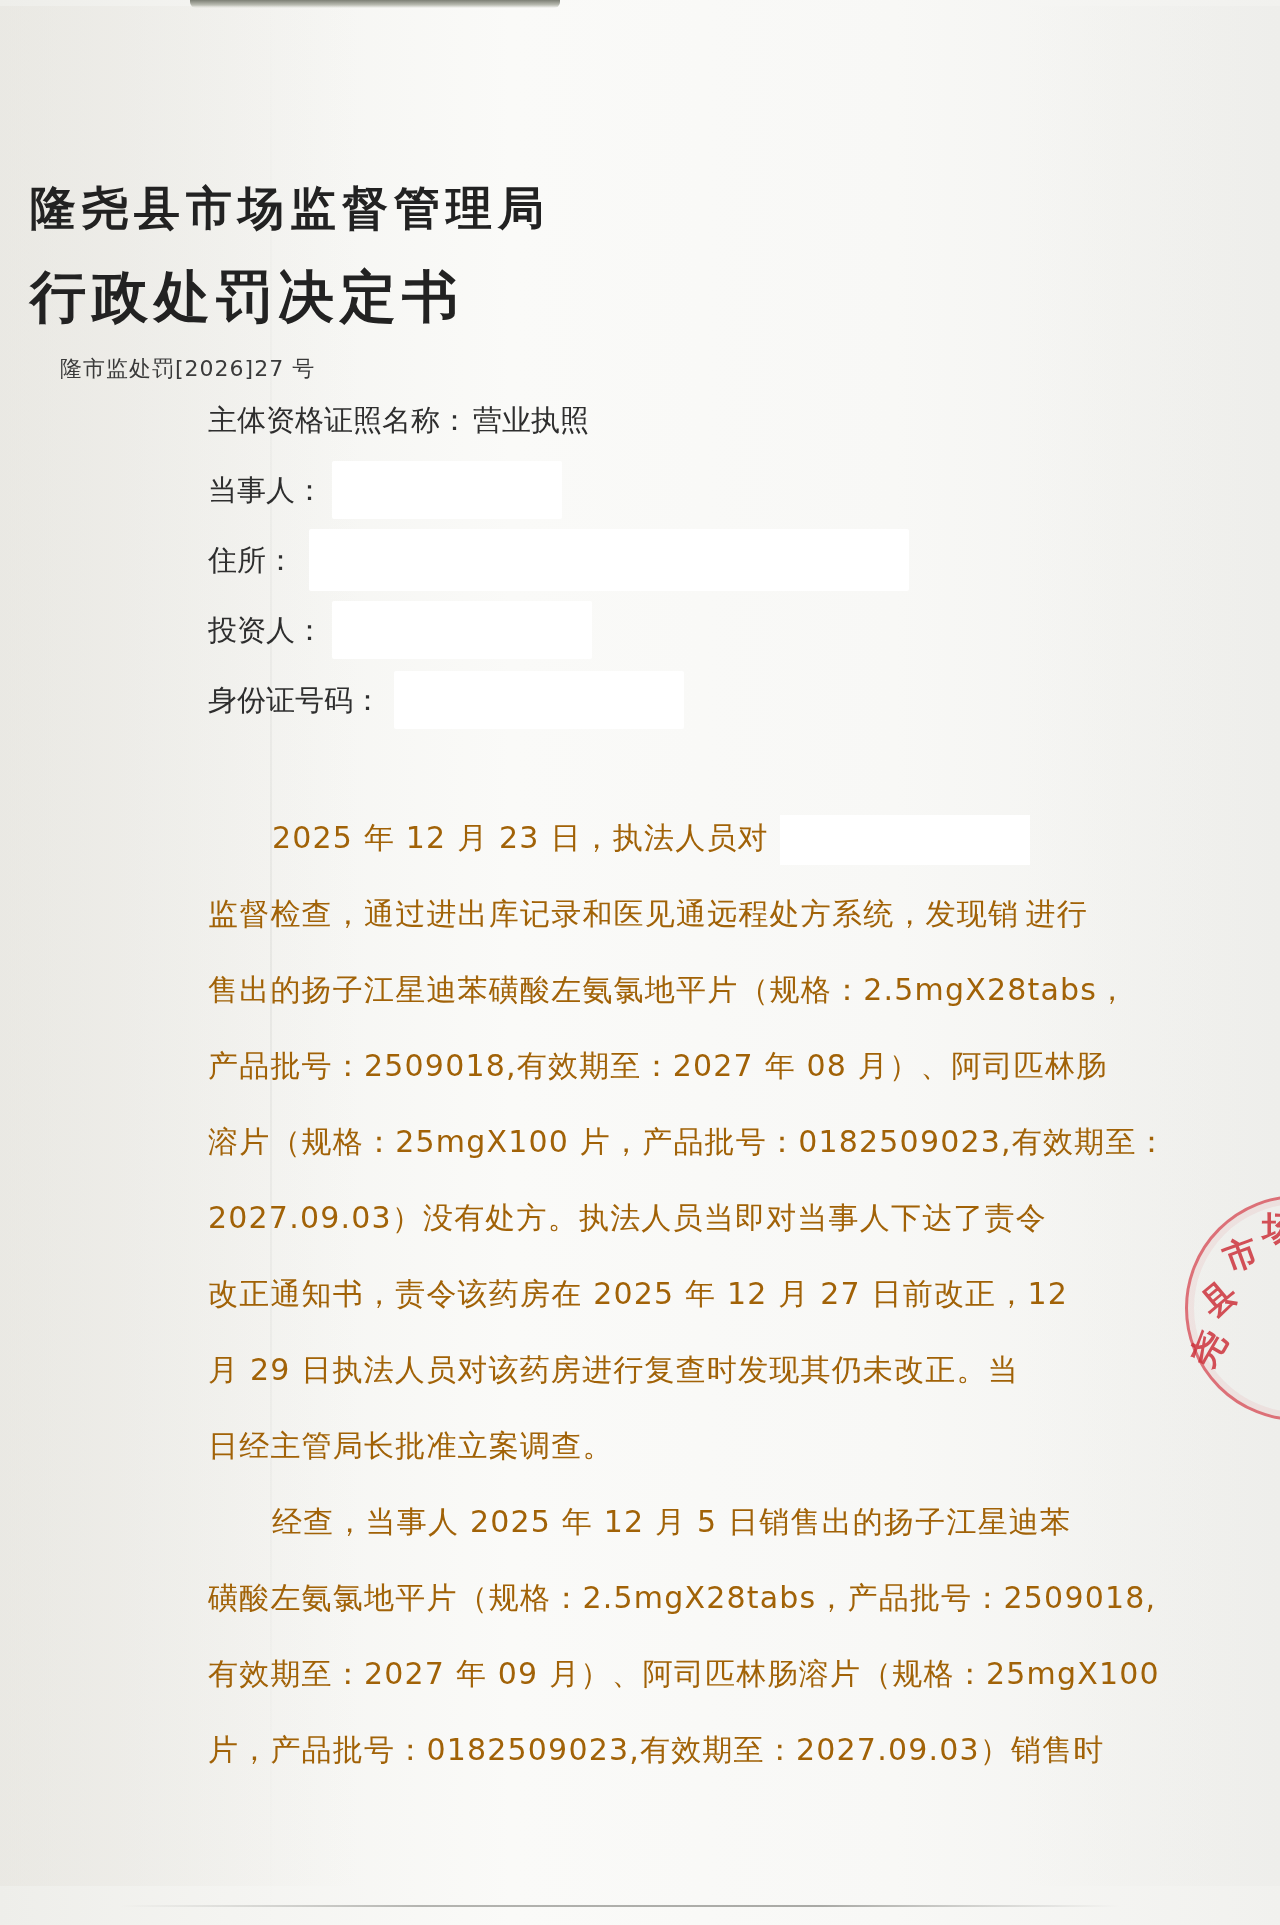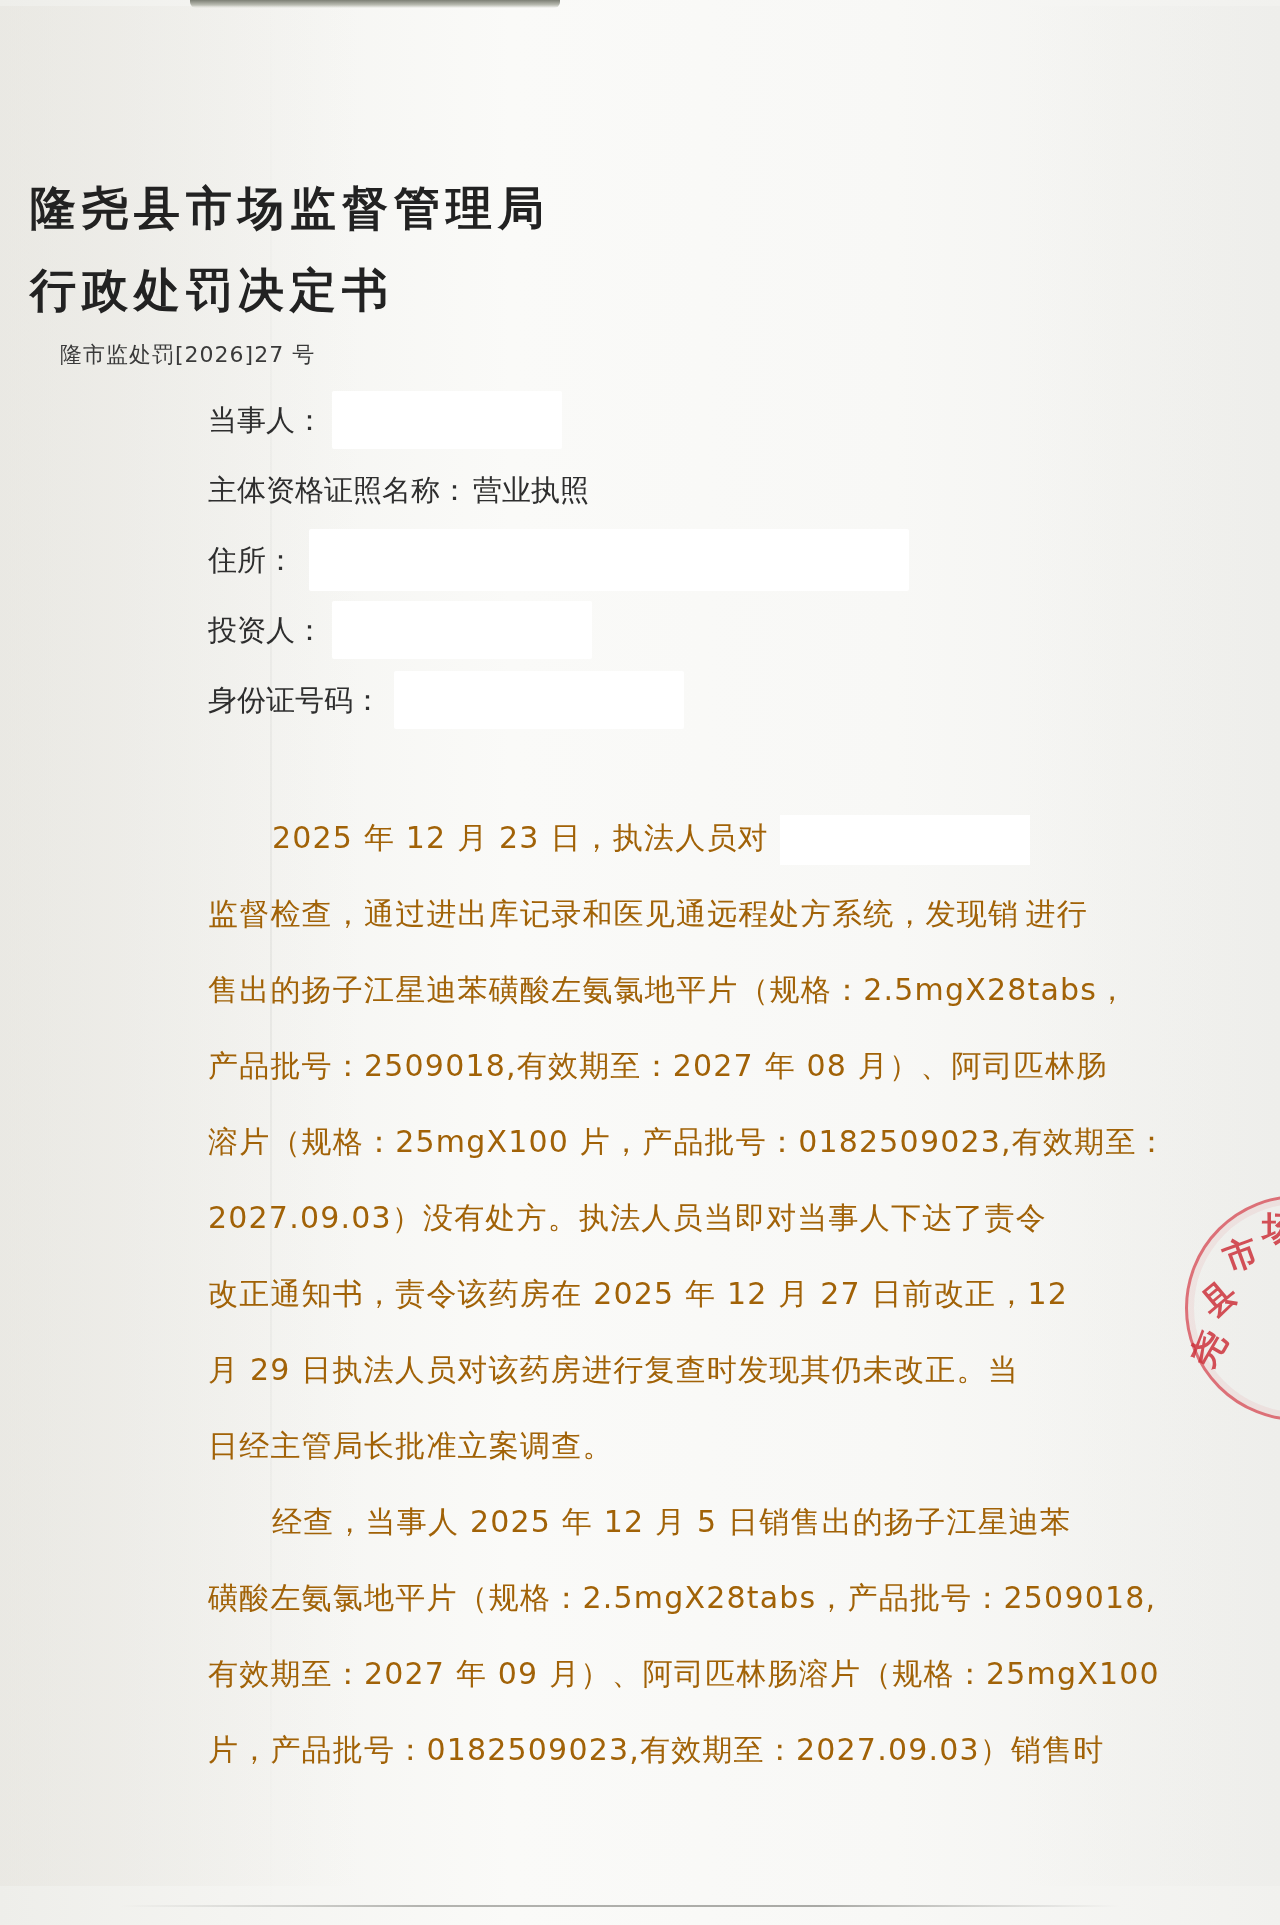--- a/index.html
+++ b/index.html
@@ -67,21 +67,21 @@
       font-family: "DejaVu Serif", "Liberation Serif", serif;
       font-weight: bold;
       font-size: 46px;
       letter-spacing: 6px;
       color: #222;
       margin-left: 30px;
     }
     .title-2 {
       font-family: Liberation Mono, monospace;
       font-weight: bold;
-      font-size: 46px;
+      font-size: 56px;
       letter-spacing: 6px;
       color: #222;
       margin-top: 20px;
       margin-left: 30px;
     }
     .doc-number {
       font-family: "DejaVu Sans", "Liberation Sans", sans-serif;
       font-size: 22px;
       color: #3a3a3a;
       margin-top: 18px;
@@ -166,26 +166,26 @@
 <div class="bottom-edge"></div>
 
 <div class="header">
   <div class="title-1">隆尧县市场监督管理局</div>
   <div class="title-2">行政处罚决定书</div>
   <div class="doc-number">隆市监处罚[2026]27 号</div>
 </div>
 
 <div class="fields">
   <div class="field-row">
+    <span class="label">主体资格证照名称：</span>
+    <span class="value">营业执照</span>
+  </div>
+  <div class="field-row">
     <span class="label">当事人：</span>
     <span class="redact" style="width:230px;margin-left:8px;"></span>
-  </div>
-  <div class="field-row">
-    <span class="label">主体资格证照名称：</span>
-    <span class="value">营业执照</span>
   </div>
   <div class="field-row">
     <span class="label">住所：</span>
     <span class="redact" style="width:600px;margin-left:14px;height:62px;"></span>
   </div>
   <div class="field-row">
     <span class="label">投资人：</span>
     <span class="redact" style="width:260px;margin-left:8px;"></span>
   </div>
   <div class="field-row">

